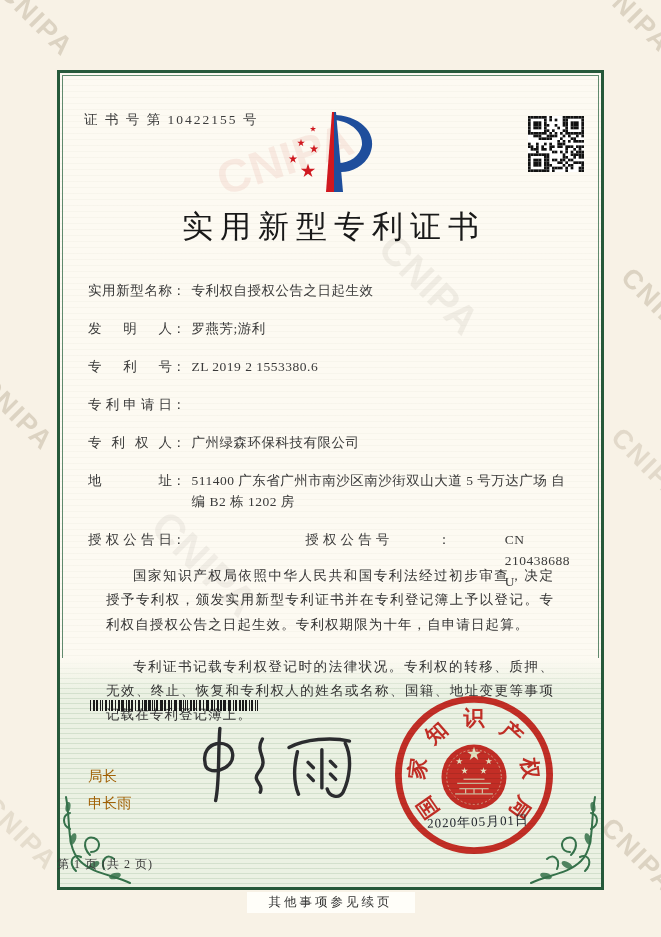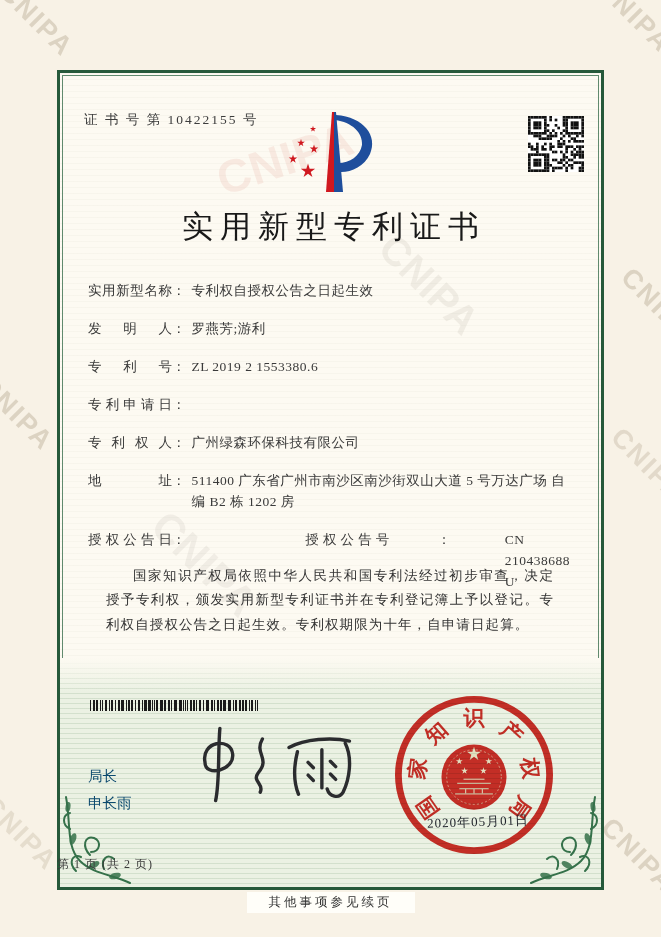--- a/index.html
+++ b/index.html
@@ -31,21 +31,21 @@
   .fvalue{display:inline-block;margin-left:6px;letter-spacing:0.5px;max-width:392px;}
   .grant-row{display:flex;margin-bottom:0;line-height:21px;}
   .grant-left{display:flex;width:262px;}
   .grant-right{display:flex;gap:48px;}
   .paras{position:absolute;left:88px;top:546px;width:484px;z-index:6;font-size:13.5px;
       color:#333;line-height:1.8;letter-spacing:1.1px;text-align:justify;}
   .paras p{margin:18px;text-indent:2em;}
   .barcode{position:absolute;left:90px;top:700px;z-index:6;}
   .director{position:absolute;left:88px;top:763px;z-index:6;
       font-family:"Liberation Sans","DejaVu Sans",sans-serif;font-size:14.5px;
-      color:#0c4a6e;line-height:27px;}
+      color:#a16207;line-height:27px;}
   .signature{position:absolute;left:188px;top:722px;width:170px;height:85px;z-index:6;}
   .seal{position:absolute;left:390px;top:691px;width:168px;height:168px;z-index:7;
       mix-blend-mode:multiply;opacity:0.95;}
   .seal-date{position:absolute;left:398px;top:813px;width:160px;text-align:center;z-index:8;
       font-size:13px;color:#23272e;letter-spacing:1px;transform:rotate(-2deg);}
   .page-info{position:absolute;left:57px;top:856px;width:547px;z-index:6;
       font-size:12px;color:#3a3a3a;letter-spacing:1px;}
   .footer-note{position:absolute;left:0;top:892px;width:661px;text-align:center;z-index:6;}
   .footer-note span{display:inline-block;background:#fffef9;padding:2px 22px;
       font-size:12.5px;color:#333;letter-spacing:3px;}
@@ -393,20 +393,21 @@
     <div class="grant-right">
       <span class="flabel">授权公告号</span>
         <span class="fcolon">：</span>
       <span class="fvalue">CN 210438688 U</span>
     </div>
   </div>
 </div>
 
 <div class="paras">
   <p>国家知识产权局依照中华人民共和国专利法经过初步审查，决定授予专利权，颁发实用新型专利证书并在专利登记簿上予以登记。专利权自授权公告之日起生效。专利权期限为十年，自申请日起算。</p>
+  <p>专利证书记载专利权登记时的法律状况。专利权的转移、质押、无效、终止、恢复和专利权人的姓名或名称、国籍、地址变更等事项记载在专利登记簿上。</p>
 </div>
 
 <svg class="barcode" width="172" height="11" viewBox="0 0 172 11">
   <g id="barcode-bars" fill="#1a1a1a">
       <rect x="0" y="0" width="1" height="11"></rect>
       <rect x="3" y="0" width="2" height="11"></rect>
       <rect x="6" y="0" width="2" height="11"></rect>
       <rect x="10" y="0" width="1" height="11"></rect>
       <rect x="12" y="0" width="1" height="11"></rect>
       <rect x="15" y="0" width="2" height="11"></rect>

